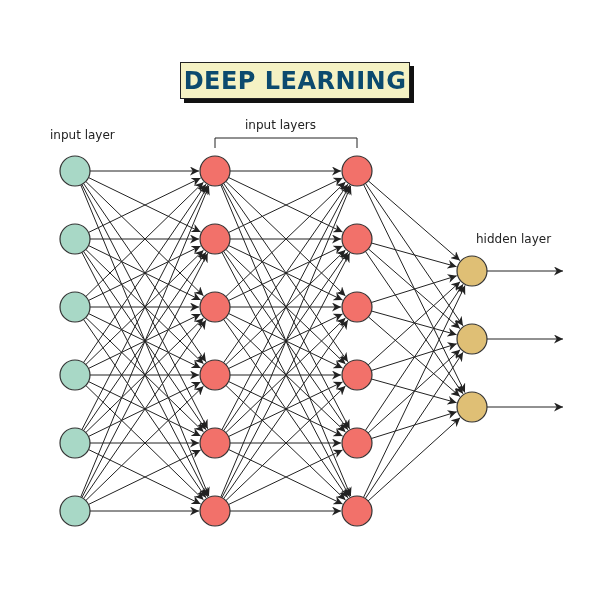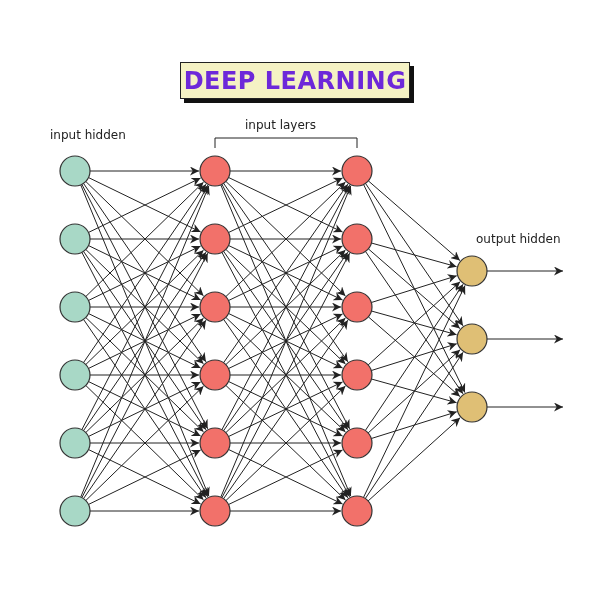--- a/index.html
+++ b/index.html
@@ -4,37 +4,37 @@
   <style>
     html, body { margin: 0; padding: 0; background: #ffffff; }
     body { width: 600px; height: 600px; position: relative; overflow: hidden;
            font-family: "DejaVu Sans", sans-serif; }
     #diagram { position: absolute; left: 0; top: 0; width: 600px; height: 600px; }
     .title-shadow { position: absolute; left: 184px; top: 66px; width: 230px; height: 37px; background: #111; }
     .title-box { position: absolute; left: 180px; top: 62px; width: 228px; height: 35px;
                  background: #F5F2C4; border: 1px solid #222; box-sizing: content-box;
                  display: flex; align-items: center; justify-content: center; }
     .title-text { font-family: "DejaVu Sans", sans-serif; font-weight: bold; font-size: 24px;
-                  color: #6d28d9; letter-spacing: 0.5px; }
+                  color: #0c4a6e; letter-spacing: 0.5px; }
     .lbl { position: absolute; font-family: "DejaVu Sans", sans-serif; font-size: 12px; color: #222; white-space: nowrap; }
     .lbl-input { left: 50px; top: 128px; }
     .lbl-hidden { left: 245px; top: 118px; }
     .lbl-output { left: 476px; top: 232px; }
   </style>
 </head>
 <body>
 
 <div class="title-shadow"></div>
 <div class="title-box">
   <span class="title-text">DEEP LEARNING</span>
 </div>
 
-<span class="lbl lbl-input">input hidden</span>
+<span class="lbl lbl-input">input layer</span>
 <span class="lbl lbl-hidden">input layers</span>
-<span class="lbl lbl-output">output hidden</span>
+<span class="lbl lbl-output">hidden layer</span>
 
 <svg id="diagram" xmlns="http://www.w3.org/2000/svg" width="600" height="600" viewBox="0 0 600 600">
   <defs>
     <marker id="arrow" viewBox="0 0 10 10" refX="10" refY="5" markerWidth="9" markerHeight="9" markerUnits="userSpaceOnUse" orient="auto">
       <path d="M0,0 L10,5 L0,10 L3,5 z" fill="#222"></path>
     </marker>
   </defs>
   <path d="M215,148 L215,138 L357,138 L357,148" fill="none" stroke="#222" stroke-width="1"></path>
   <g id="edges">
       <line x1="90" y1="171" x2="199" y2="171" stroke="#222222" stroke-width="1" marker-end="url(#arrow)"></line>

